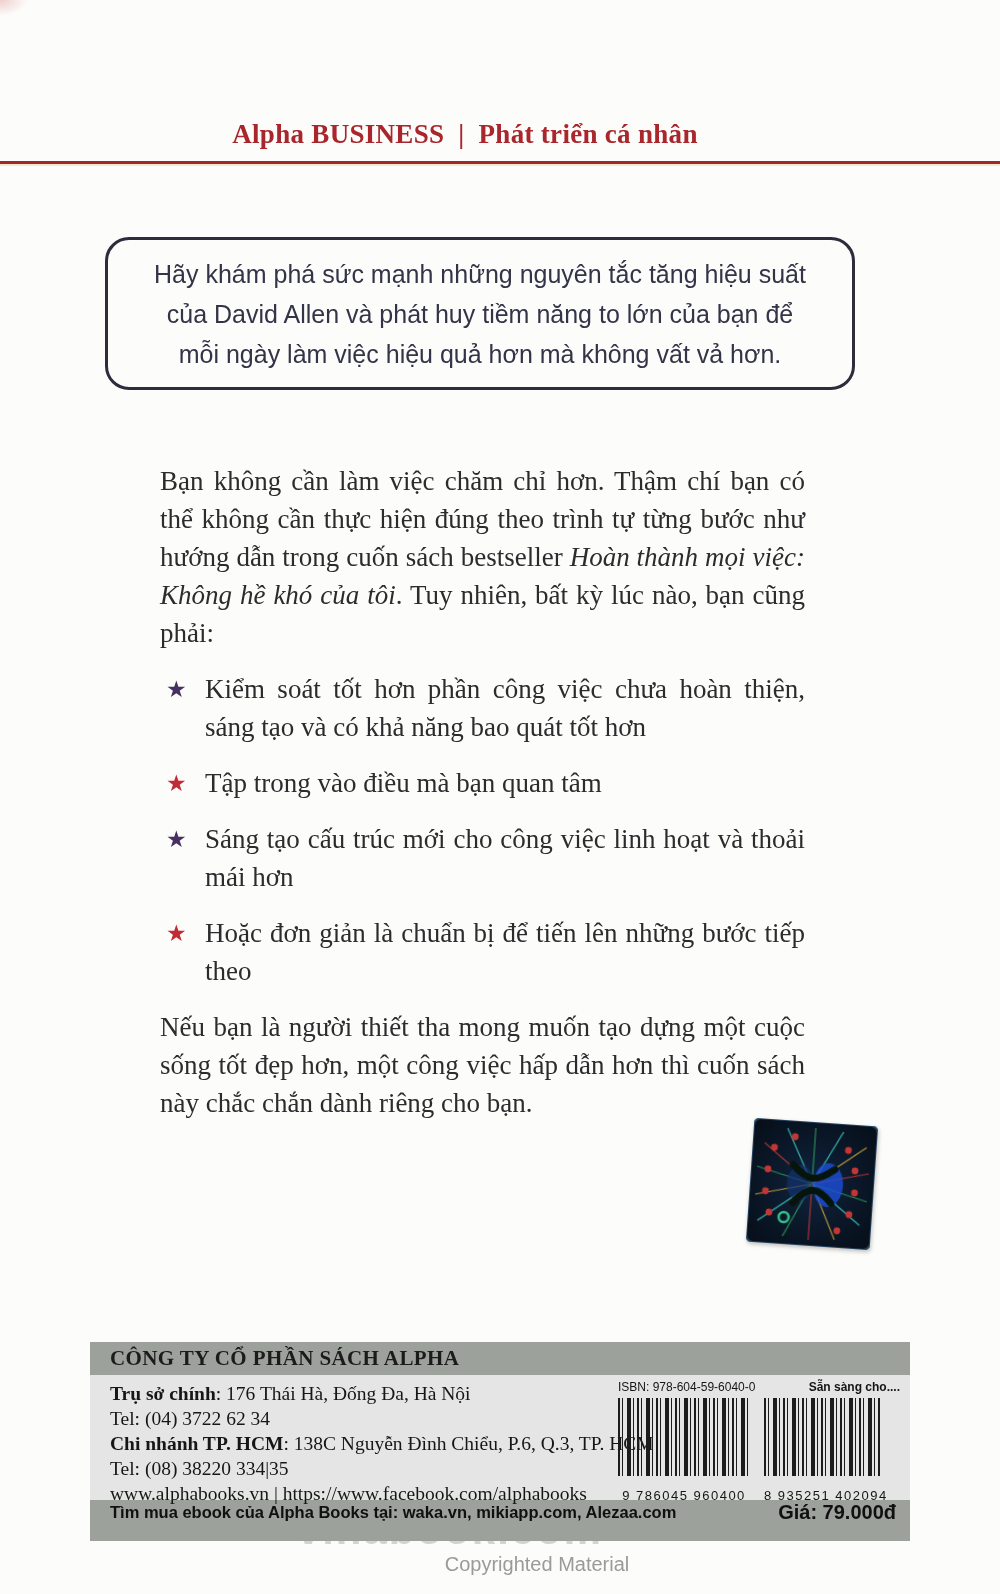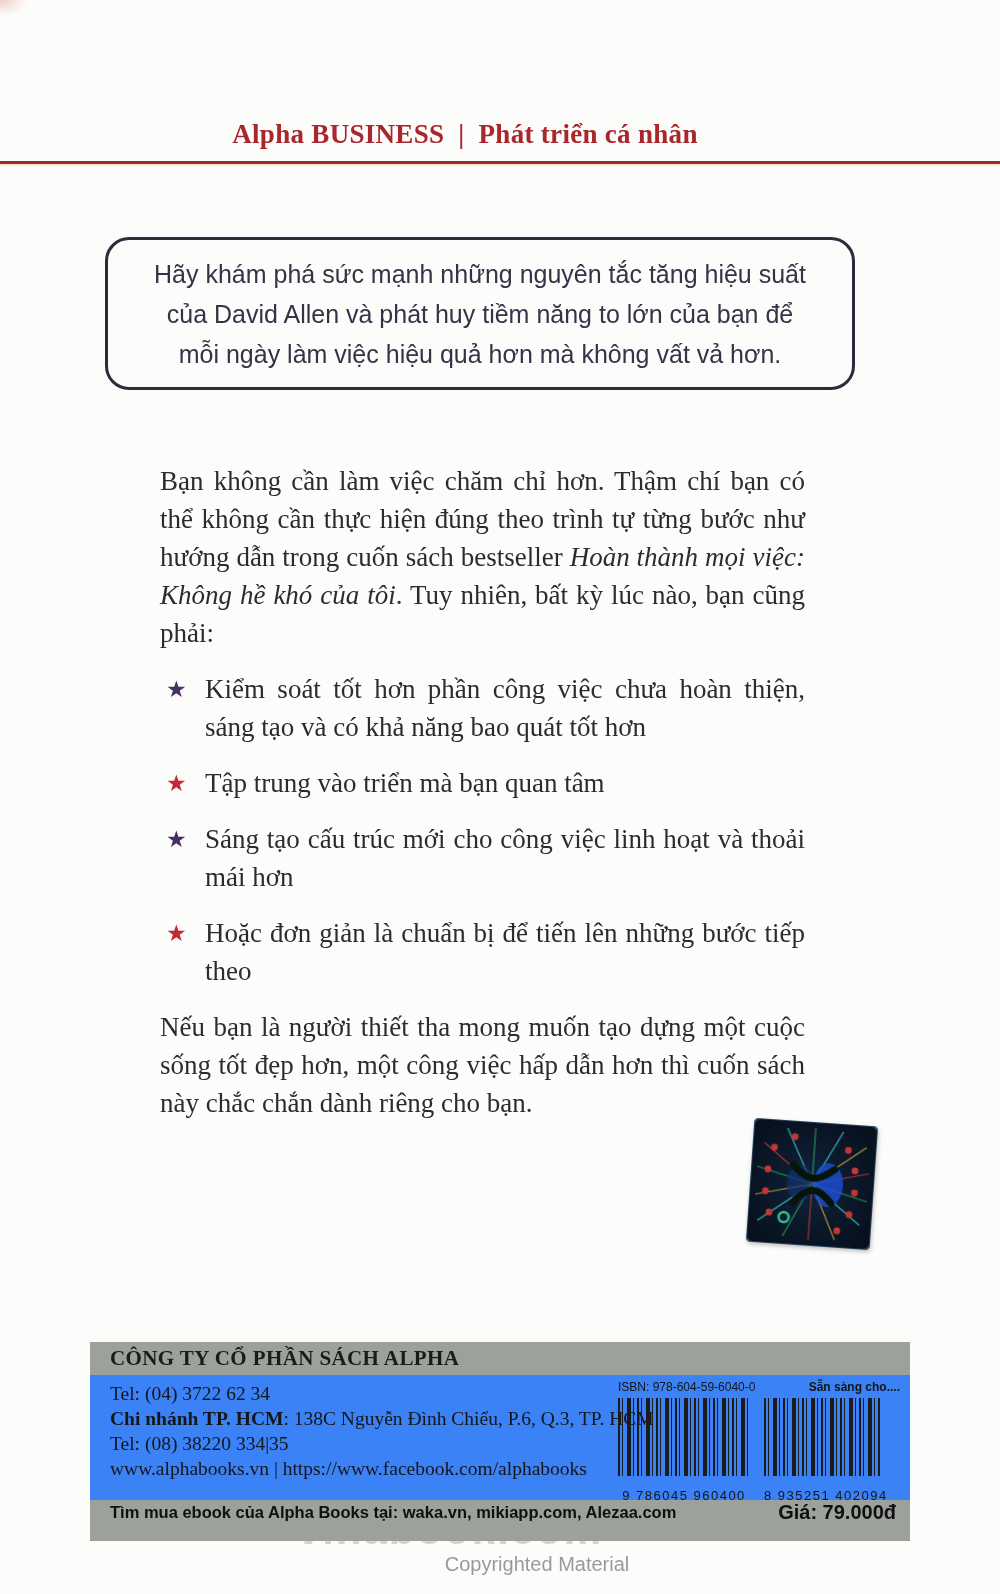--- a/index.html
+++ b/index.html
@@ -49,21 +49,21 @@
     font-family:"DejaVu Sans", sans-serif;font-size:23px;line-height:38px;
   }
   .bullet .bullet-text{flex:1;}
 
   
   .sticker{position:absolute;left:750px;top:1122px;width:124px;height:124px;
     transform:rotate(4deg);filter:drop-shadow(1px 2px 2px rgba(0,0,0,.25));}
 
   
   .footer{position:absolute;left:90px;top:1342px;width:820px;height:183px;
-    background:#3b82f6;z-index:2;}
+    background:#e5e5e5;z-index:2;}
   .footer-bar-top{height:33px;background:#9ca19b;display:flex;align-items:center;
     padding-left:20px;font-weight:bold;font-size:21px;color:#1b1b1b;letter-spacing:.4px;}
   .footer-body{position:relative;height:125px;}
   .addr{padding:6px 0 0 20px;font-size:19.5px;line-height:25px;color:#161616;}
   .addr div{white-space:nowrap;}
   .addr .b{font-weight:bold;}
   .right-block{position:absolute;left:528px;top:5px;width:282px;
     font-family:"Liberation Sans", sans-serif;color:#151515;}
   .isbn-row{display:flex;justify-content:space-between;align-items:baseline;
     font-size:12px;white-space:nowrap;}
@@ -113,21 +113,21 @@
 
 <div class="main-col">
   <p><span>Bạn không cần làm việc chăm chỉ hơn. Thậm chí bạn có thể không cần thực hiện đúng theo trình tự từng bước như hướng dẫn trong cuốn sách bestseller </span><span class="italic">Hoàn thành mọi việc: Không hề khó của tôi</span><span>. Tuy nhiên, bất kỳ lúc nào, bạn cũng phải:</span></p>
 
   <div class="bullet">
     <span class="star" style="color: rgb(70, 48, 99);">★</span>
     <span class="bullet-text">Kiểm soát tốt hơn phần công việc chưa hoàn thiện, sáng tạo và có khả năng bao quát tốt hơn</span>
   </div>
   <div class="bullet">
     <span class="star" style="color: rgb(194, 42, 53);">★</span>
-    <span class="bullet-text">Tập trung vào triển mà bạn quan tâm</span>
+    <span class="bullet-text">Tập trong vào điều mà bạn quan tâm</span>
   </div>
   <div class="bullet">
     <span class="star" style="color: rgb(70, 48, 99);">★</span>
     <span class="bullet-text">Sáng tạo cấu trúc mới cho công việc linh hoạt và thoải mái hơn</span>
   </div>
   <div class="bullet">
     <span class="star" style="color: rgb(194, 42, 53);">★</span>
     <span class="bullet-text">Hoặc đơn giản là chuẩn bị để tiến lên những bước tiếp theo</span>
   </div>
 
@@ -181,20 +181,21 @@
 </div>
 
 <div class="watermark">vinabook.com</div>
 
 <div class="footer">
   <div class="footer-bar-top">
     <span>CÔNG TY CỔ PHẦN SÁCH ALPHA</span>
   </div>
   <div class="footer-body">
     <div class="addr">
+      <div><span class="b">Trụ sở chính</span><span>: 176 Thái Hà, Đống Đa, Hà Nội</span></div>
       <div>Tel: (04) 3722 62 34</div>
       <div><span class="b">Chi nhánh TP. HCM</span><span>: 138C Nguyễn Đình Chiểu, P.6, Q.3, TP. HCM</span></div>
       <div>Tel: (08) 38220 334|35</div>
       <div>www.alphabooks.vn | https://www.facebook.com/alphabooks</div>
     </div>
     <div class="right-block">
       <div class="isbn-row">
         <span>ISBN: 978-604-59-6040-0</span>
         <span class="ready">Sẵn sàng cho....</span>
       </div>

